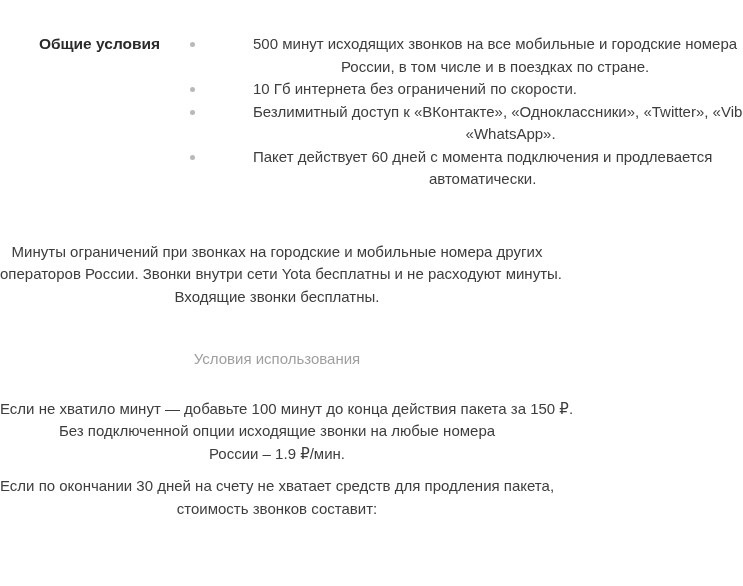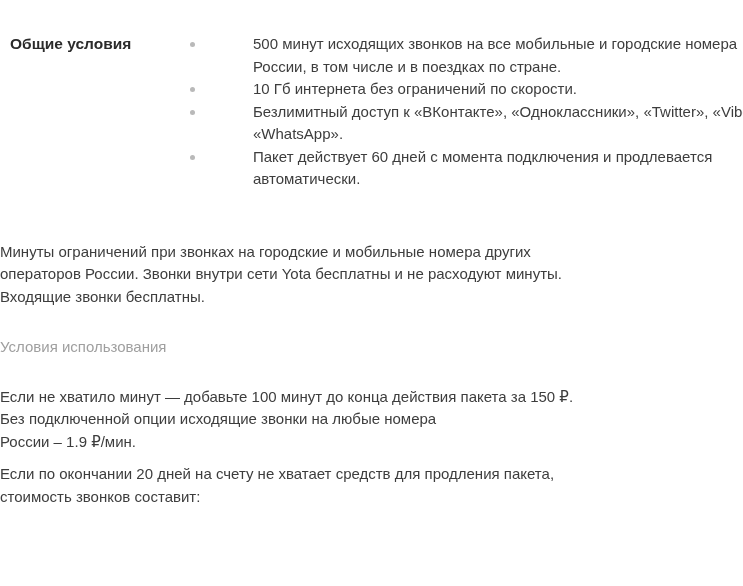--- a/index.html
+++ b/index.html
@@ -15,20 +15,21 @@
     font-size: 15px;
     line-height: 22.5px;
     color: #3d3d3d;
   }
   .page {
     padding-top: 33px;
   }
   .row {
     display: flex;
     align-items: flex-start;
+    text-align: center;
   }
   .row + .row {
     margin-top: 50px;
   }
   .label-col {
     width: 189px;
     box-sizing: border-box;
     padding-left: 10px;
     flex: none;
     font-weight: bold;
@@ -58,21 +59,21 @@
     height: 5px;
     border-radius: 50%;
     background: #b9b9b9;
     margin: 9px 11px 0 1px;
   }
   .para {
     margin: 0;
   }
   .usage-link {
     display: inline-block;
-    margin-top: 28px;
+    margin-top: 40px;
     color: #9f9f9f;
     text-decoration: none;
     cursor: pointer;
   }
   .para-add {
     margin-top: 27px;
   }
   .para-renew {
     margin-top: 10px;
   }
@@ -115,20 +116,20 @@
       <p class="para pre">Минуты ограничений при звонках на городские и мобильные номера других
 операторов России. Звонки внутри сети Yota бесплатны и не расходуют минуты.
 Входящие звонки бесплатны.</p>
 
       <a class="usage-link">Условия использования</a>
 
       <p class="para pre para-add">Если не хватило минут — добавьте 100 минут до конца действия пакета за 150 ₽.
 Без подключенной опции исходящие звонки на любые номера
 России – 1.9 ₽/мин.</p>
 
-      <p class="para pre para-renew">Если по окончании 20 дней на счету не хватает средств для продления пакета,
+      <p class="para pre para-renew">Если по окончании 30 дней на счету не хватает средств для продления пакета,
 стоимость звонков составит:</p>
 
 
     </div>
   </div>
 
 </div>
 
 </body></html>

